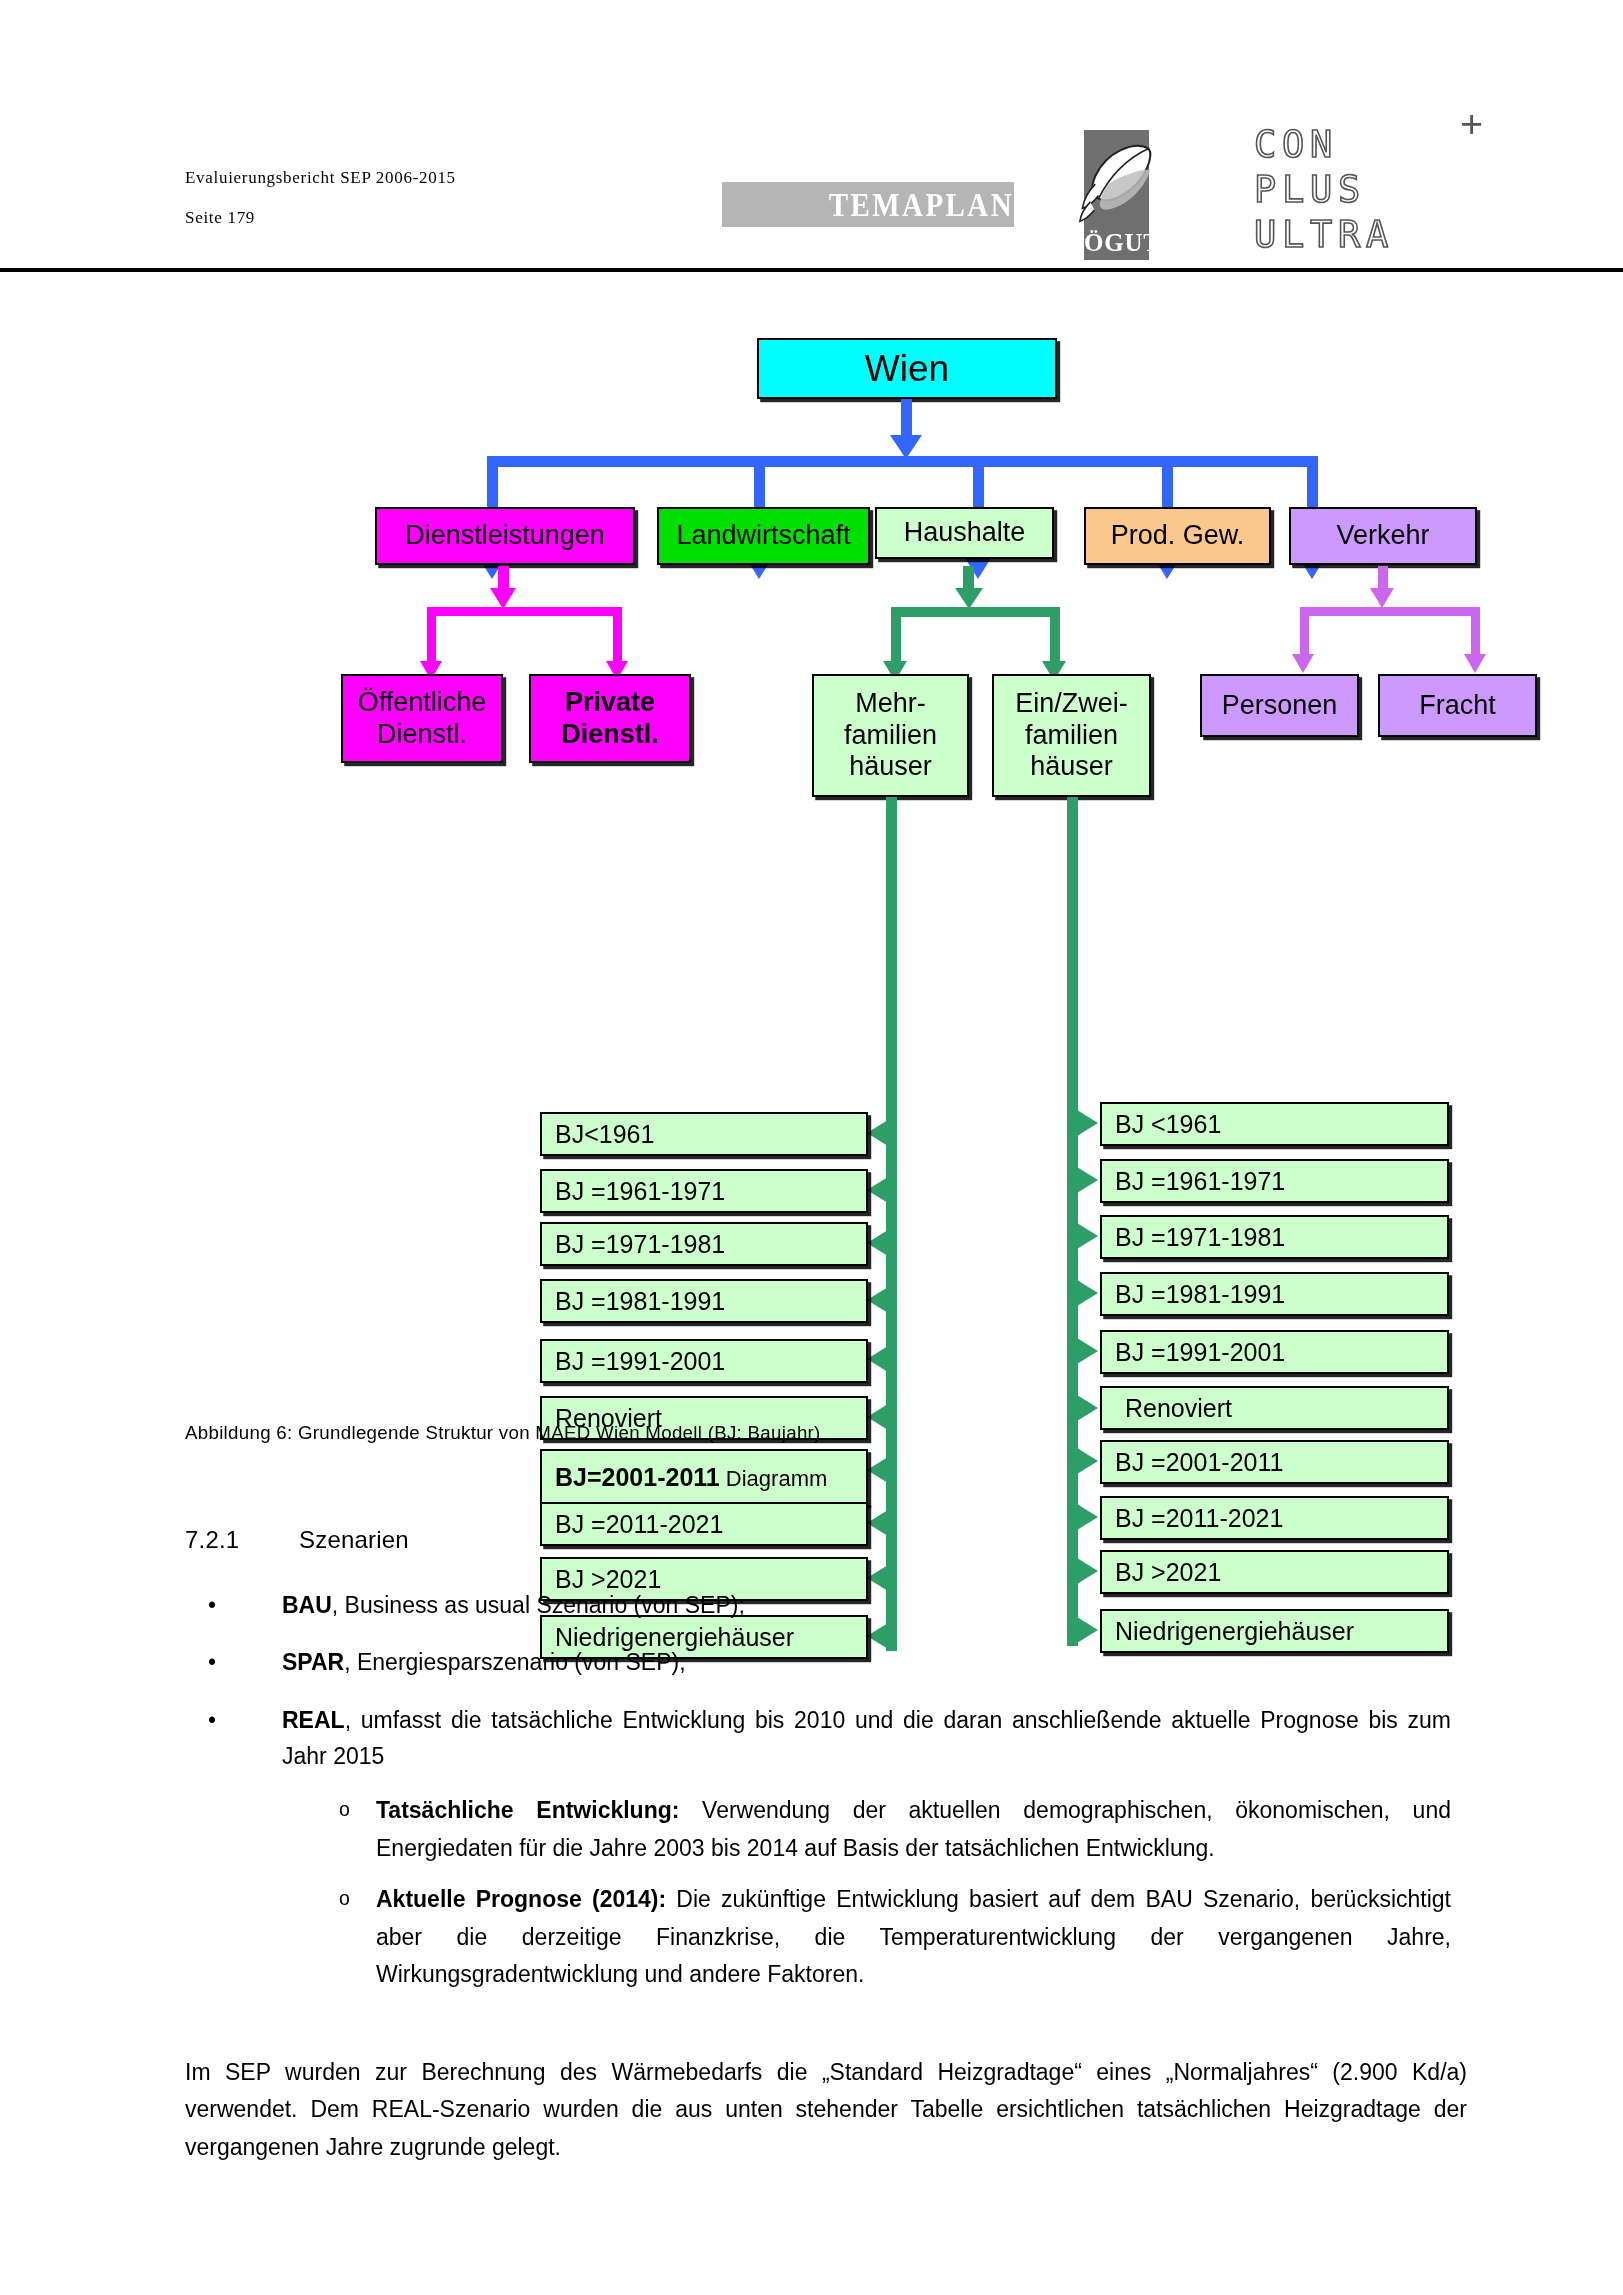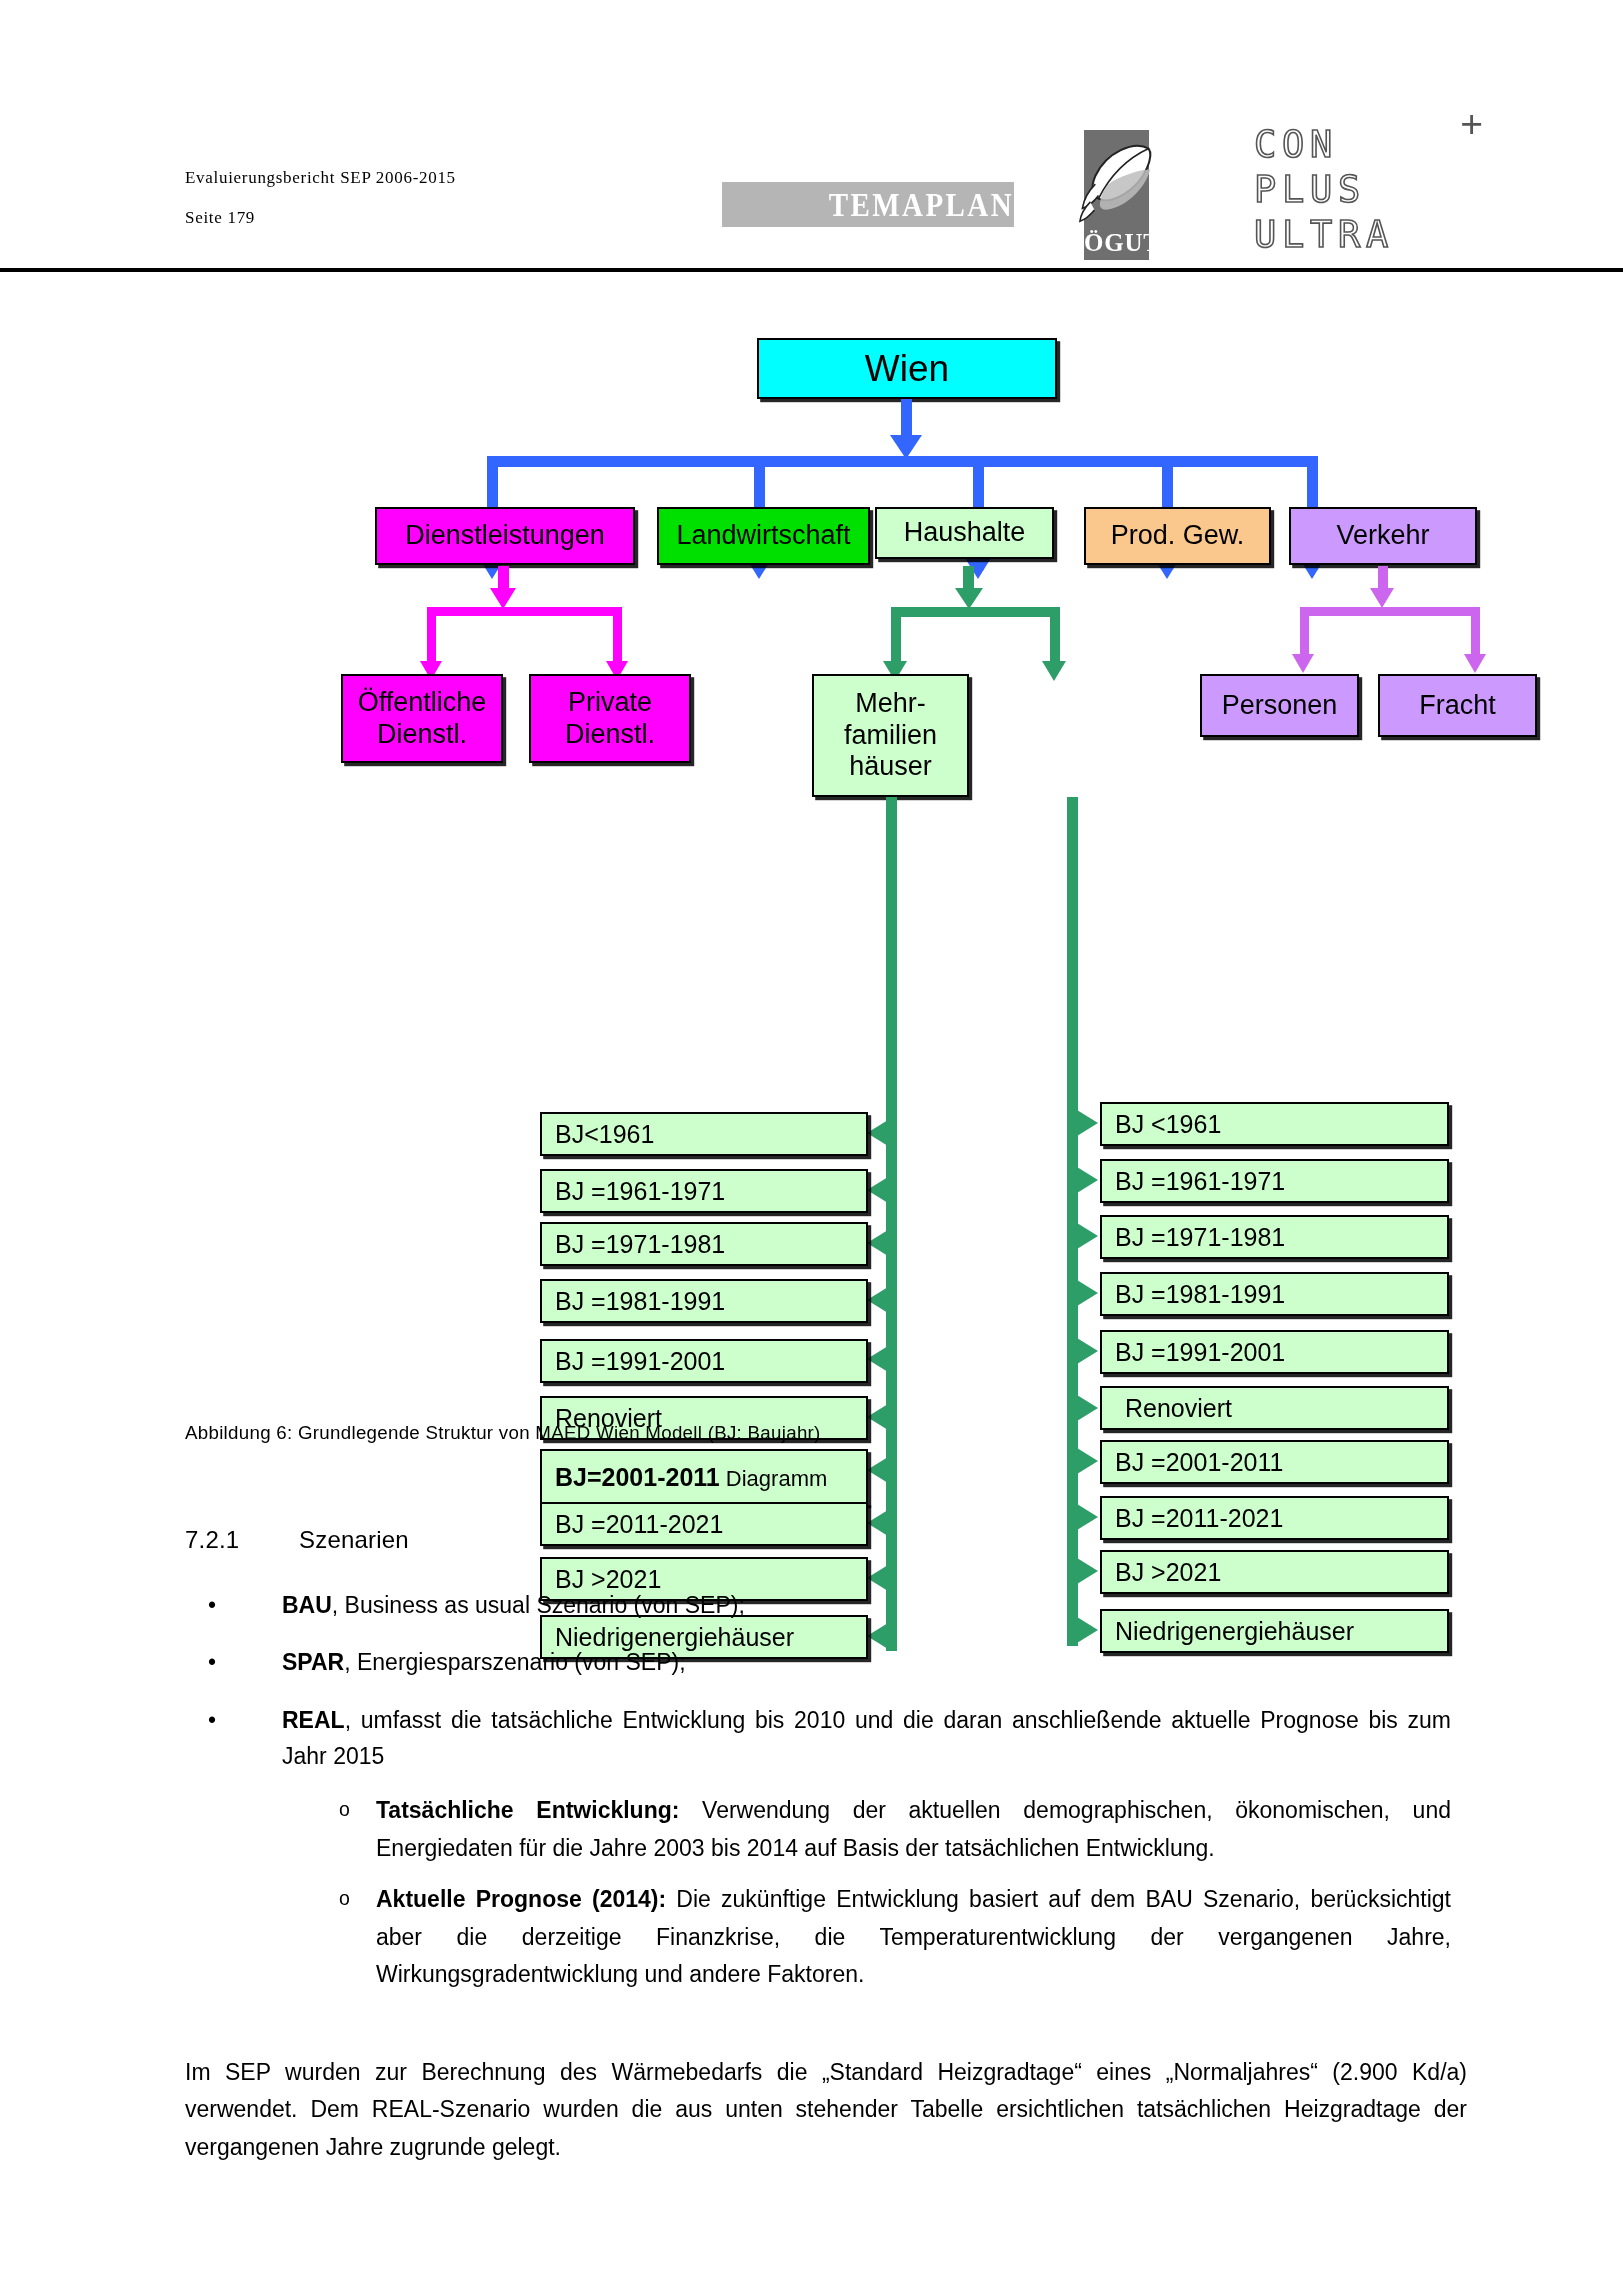--- a/index.html
+++ b/index.html
@@ -191,22 +191,23 @@
 
   <div class="bar" style="left:1378px;top:290px;width:9.7px;height:26px;background:#cc66ee;"></div>
   <div class="tri" style="left:1370px;top:312px;border-left:12px solid transparent;border-right:12px solid transparent;border-top:20px solid #cc66ee;"></div>
   <div class="bar" style="left:1300px;top:331px;width:180px;height:9px;background:#cc66ee;"></div>
   <div class="bar" style="left:1300px;top:331px;width:9px;height:55px;background:#cc66ee;"></div>
   <div class="tri" style="left:1292px;top:378px;border-left:11.4px solid transparent;border-right:11.4px solid transparent;border-top:19.5px solid #cc66ee;"></div>
   <div class="bar" style="left:1471px;top:331px;width:9px;height:55px;background:#cc66ee;"></div>
   <div class="tri" style="left:1464px;top:378px;border-left:11.4px solid transparent;border-right:11.4px solid transparent;border-top:19.5px solid #cc66ee;"></div>
 
   <div class="nbox c-magenta shadow" style="left:341px;top:398px;width:162px;height:89px;">Öffentliche Dienstl.</div>
-  <div class="nbox c-magenta shadow" style="left:529px;top:398px;width:162px;height:89px;">Private Dienstl.</div>
+  <div class="nbox c-magenta shadow" style="left:529px;top:398px;width:162px;height:89px;font-weight:bold;">Private Dienstl.</div>
   <div class="nbox c-lgreen shadow" style="left:812px;top:398px;width:157px;height:123px;">Mehr- familien häuser</div>
+  <div class="nbox c-lgreen shadow" style="left:992px;top:398px;width:159px;height:123px;">Ein/Zwei- familien häuser</div>
   <div class="nbox c-purple shadow" style="left:1200px;top:398px;width:159px;height:63px;">Personen</div>
   <div class="nbox c-purple shadow" style="left:1378px;top:398px;width:159px;height:63px;">Fracht</div>
 
   <div class="bar" style="left:886px;top:521px;width:10.6px;height:854px;background:#2e9e68;"></div>
 
   <div class="bar" style="left:1067px;top:521px;width:10.6px;height:849px;background:#2e9e68;"></div>
 
   <div class="tri" style="left:867px;top:844px;border-top:13px solid transparent;border-bottom:13px solid transparent;border-right:21px solid #2e9e68;"></div>
   <div class="tri" style="left:867px;top:901px;border-top:13px solid transparent;border-bottom:13px solid transparent;border-right:21px solid #2e9e68;"></div>
   <div class="tri" style="left:867px;top:954px;border-top:13px solid transparent;border-bottom:13px solid transparent;border-right:21px solid #2e9e68;"></div>

